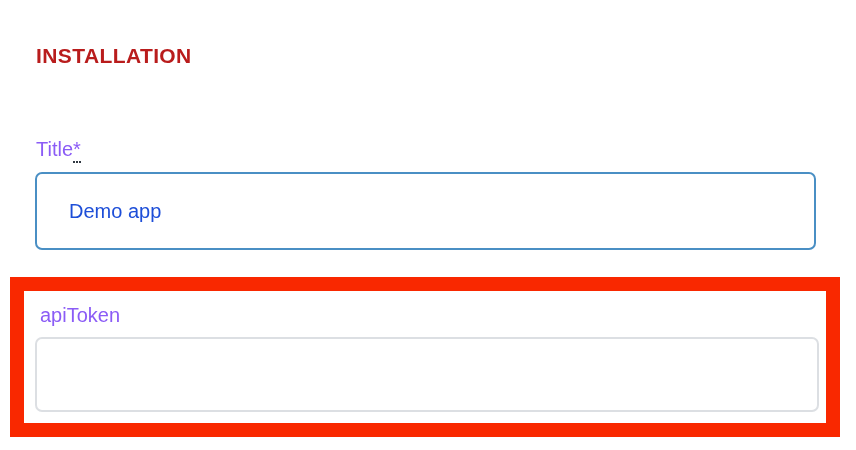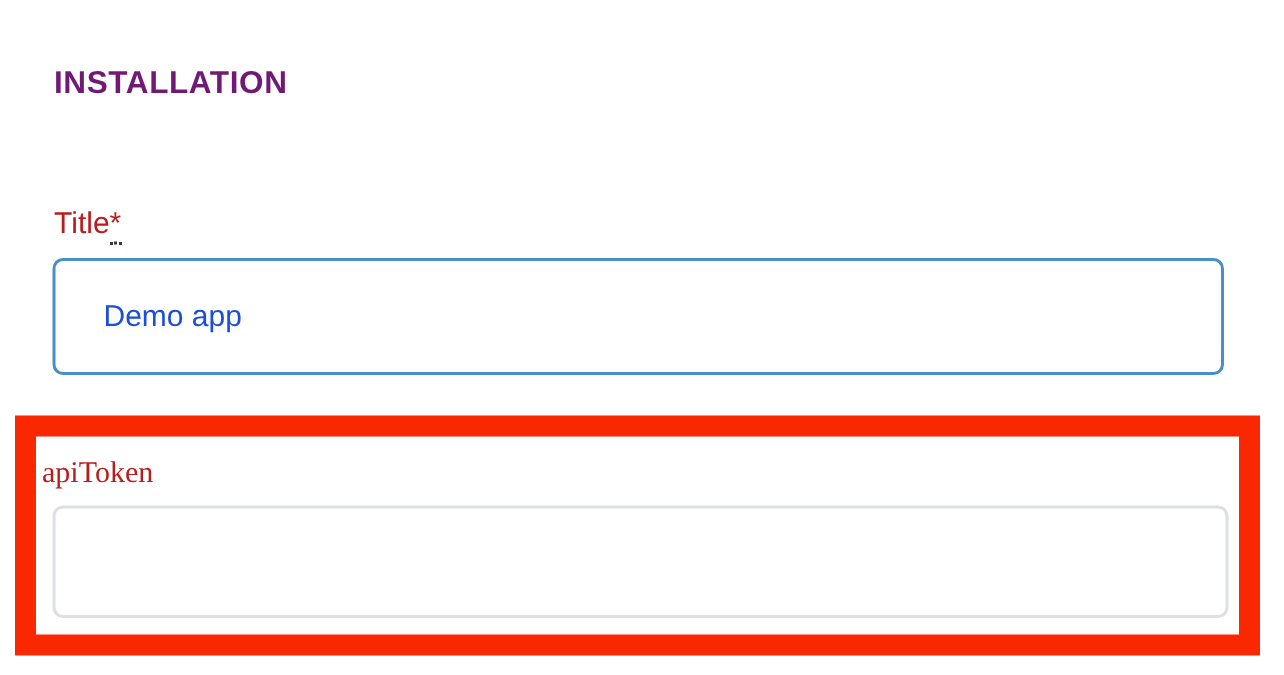--- a/index.html
+++ b/index.html
@@ -22,31 +22,31 @@
   }
 
   
   .section-heading {
     position: absolute;
     left: 36px;
     top: 45px;
     font-size: 21px;
     font-weight: 700;
     letter-spacing: 0.4px;
-    color: #701a75;
+    color: #b91c1c;
     line-height: 1;
     white-space: nowrap;
   }
 
   
   .field-label {
     position: absolute;
     font-size: 20px;
     font-weight: 400;
-    color: #b91c1c;
+    color: #8b5cf6;
     line-height: 1;
     white-space: nowrap;
   }
 
   .field-label .req-marker {
     border-bottom: 2px dotted #303841;
     padding-bottom: 1px;
   }
 
   .text-input {
@@ -71,23 +71,22 @@
   #title-input {
     left: 35px;
     top: 172px;
     width: 781px;
     height: 78px;
     border: 2px solid #4a8fc4;
   }
 
   
   #apitoken-label {
-    left: 28px;
+    left: 40px;
     top: 305px;
-    font-family: Liberation Serif, serif;
   }
   #apitoken-input {
     left: 35px;
     top: 337px;
     width: 784px;
     height: 75px;
     border: 2px solid #dcdfe3;
   }
 
   

